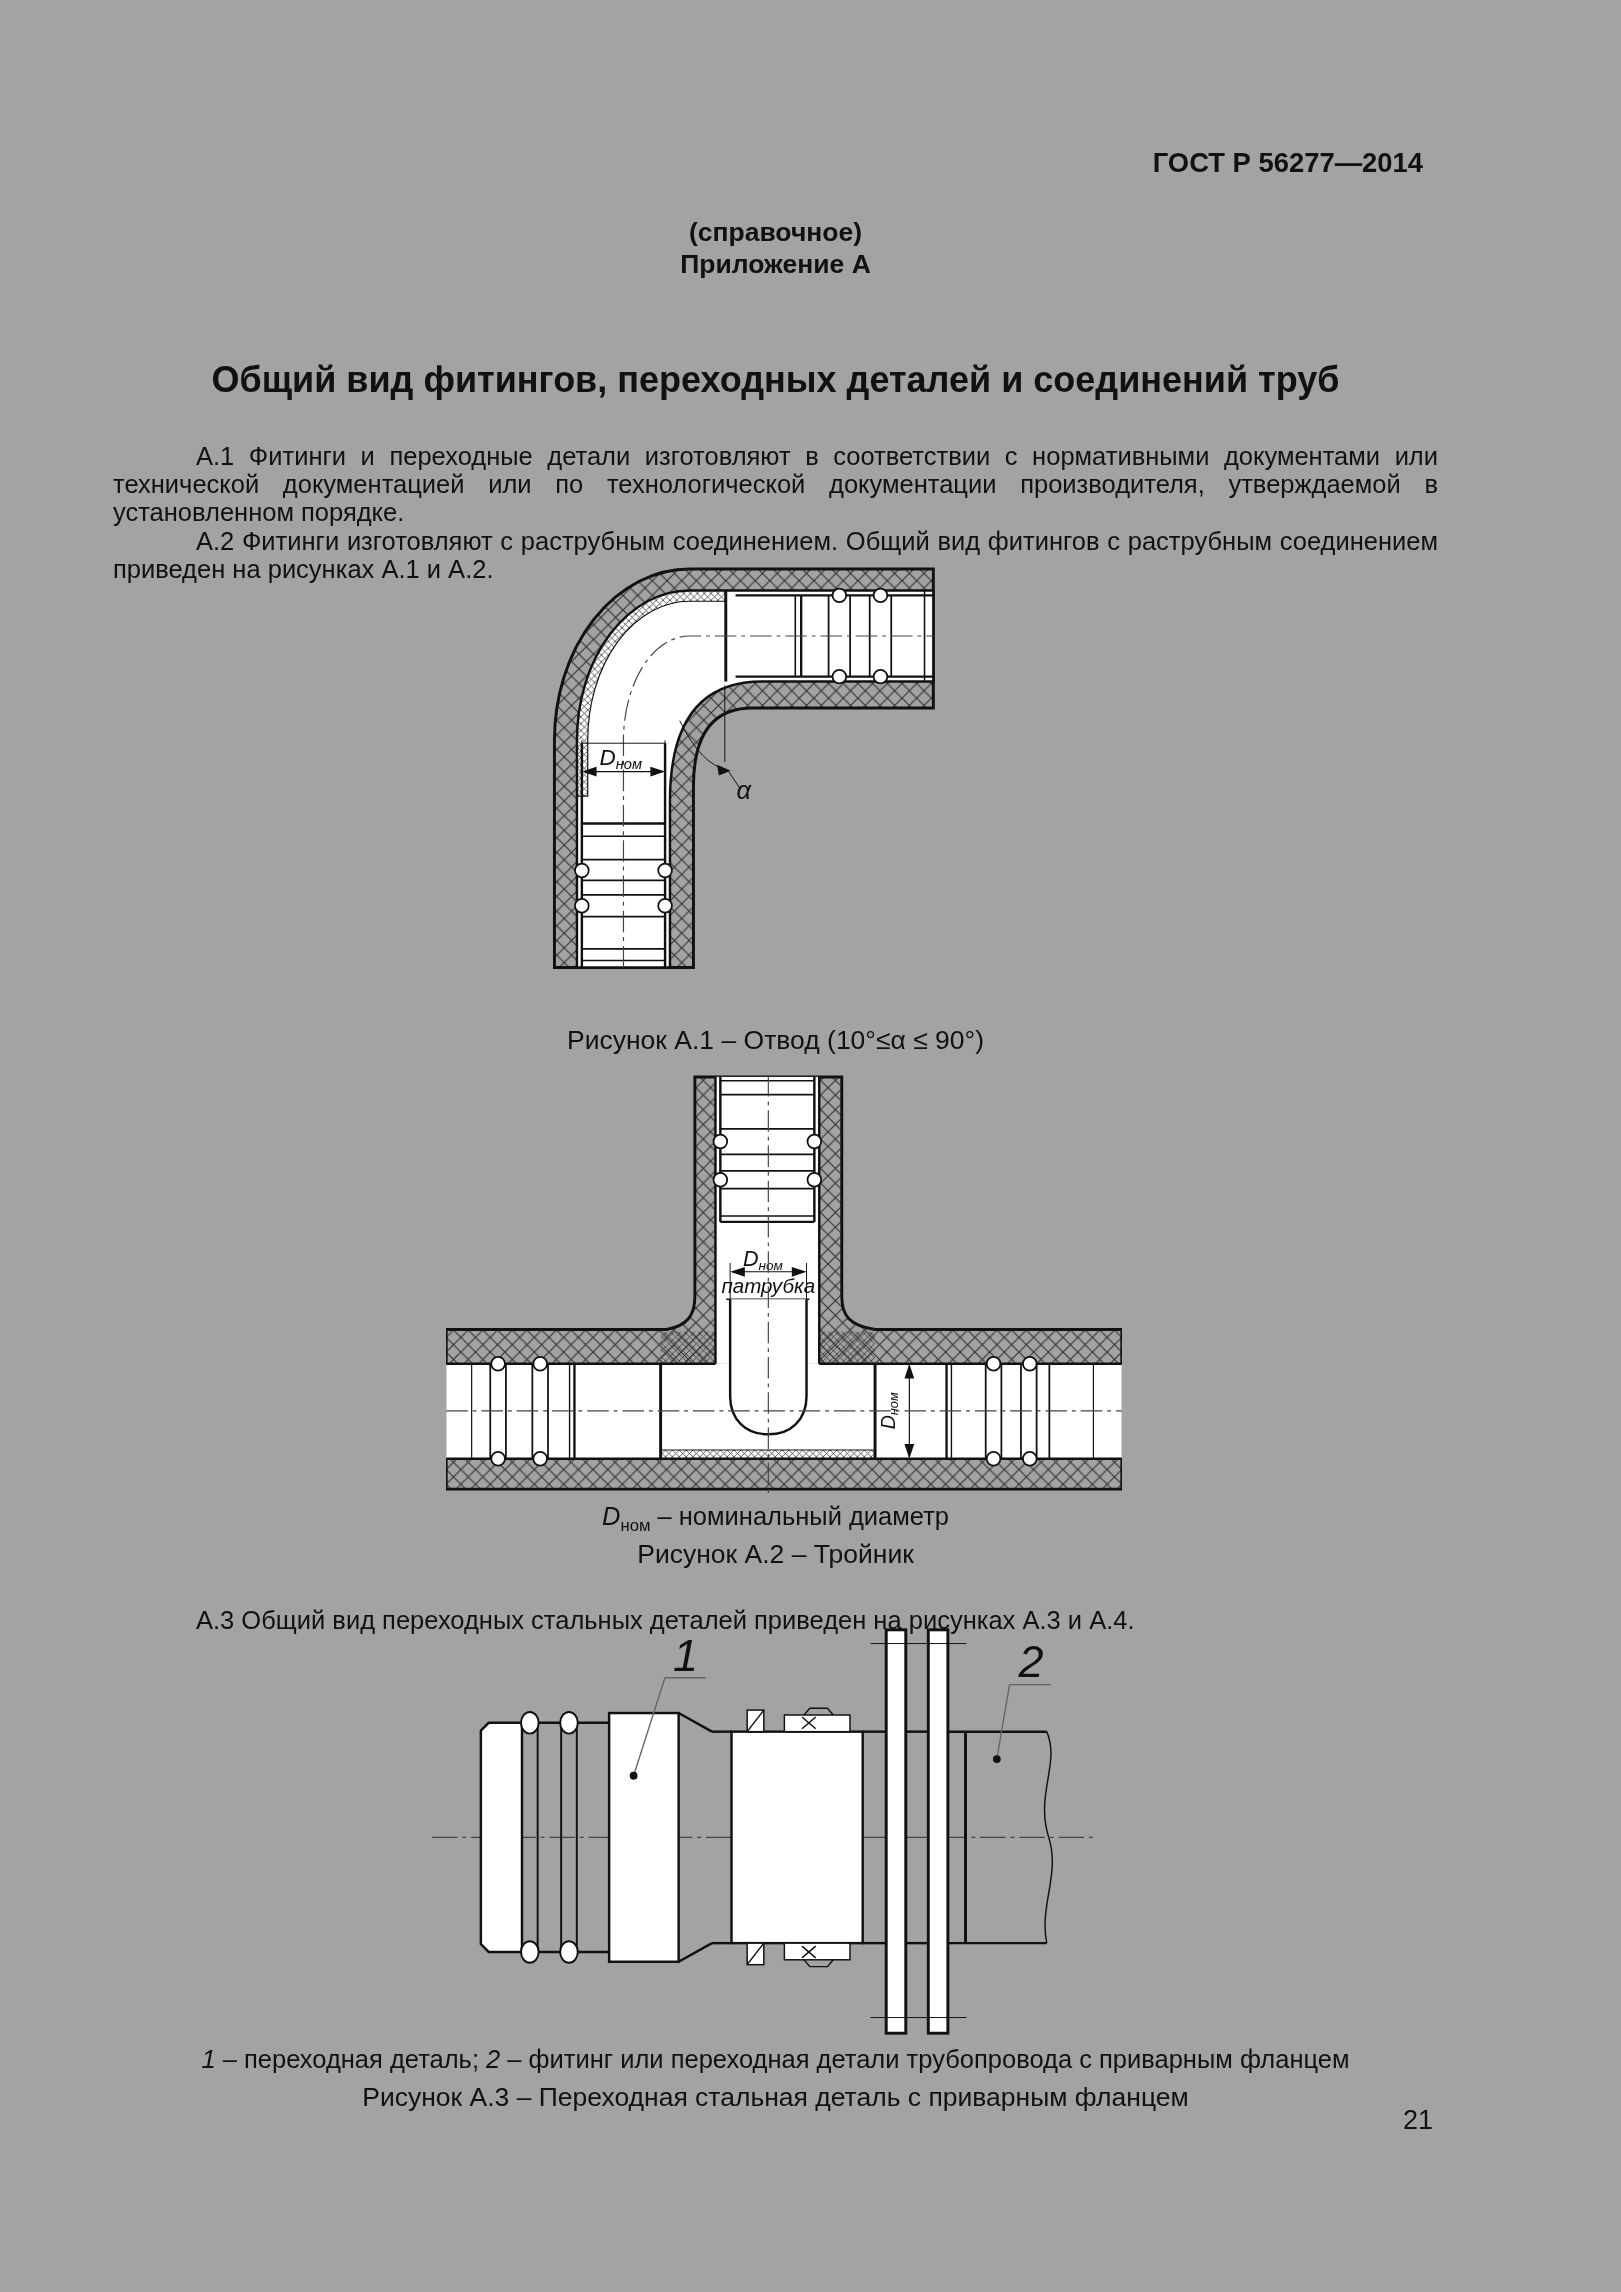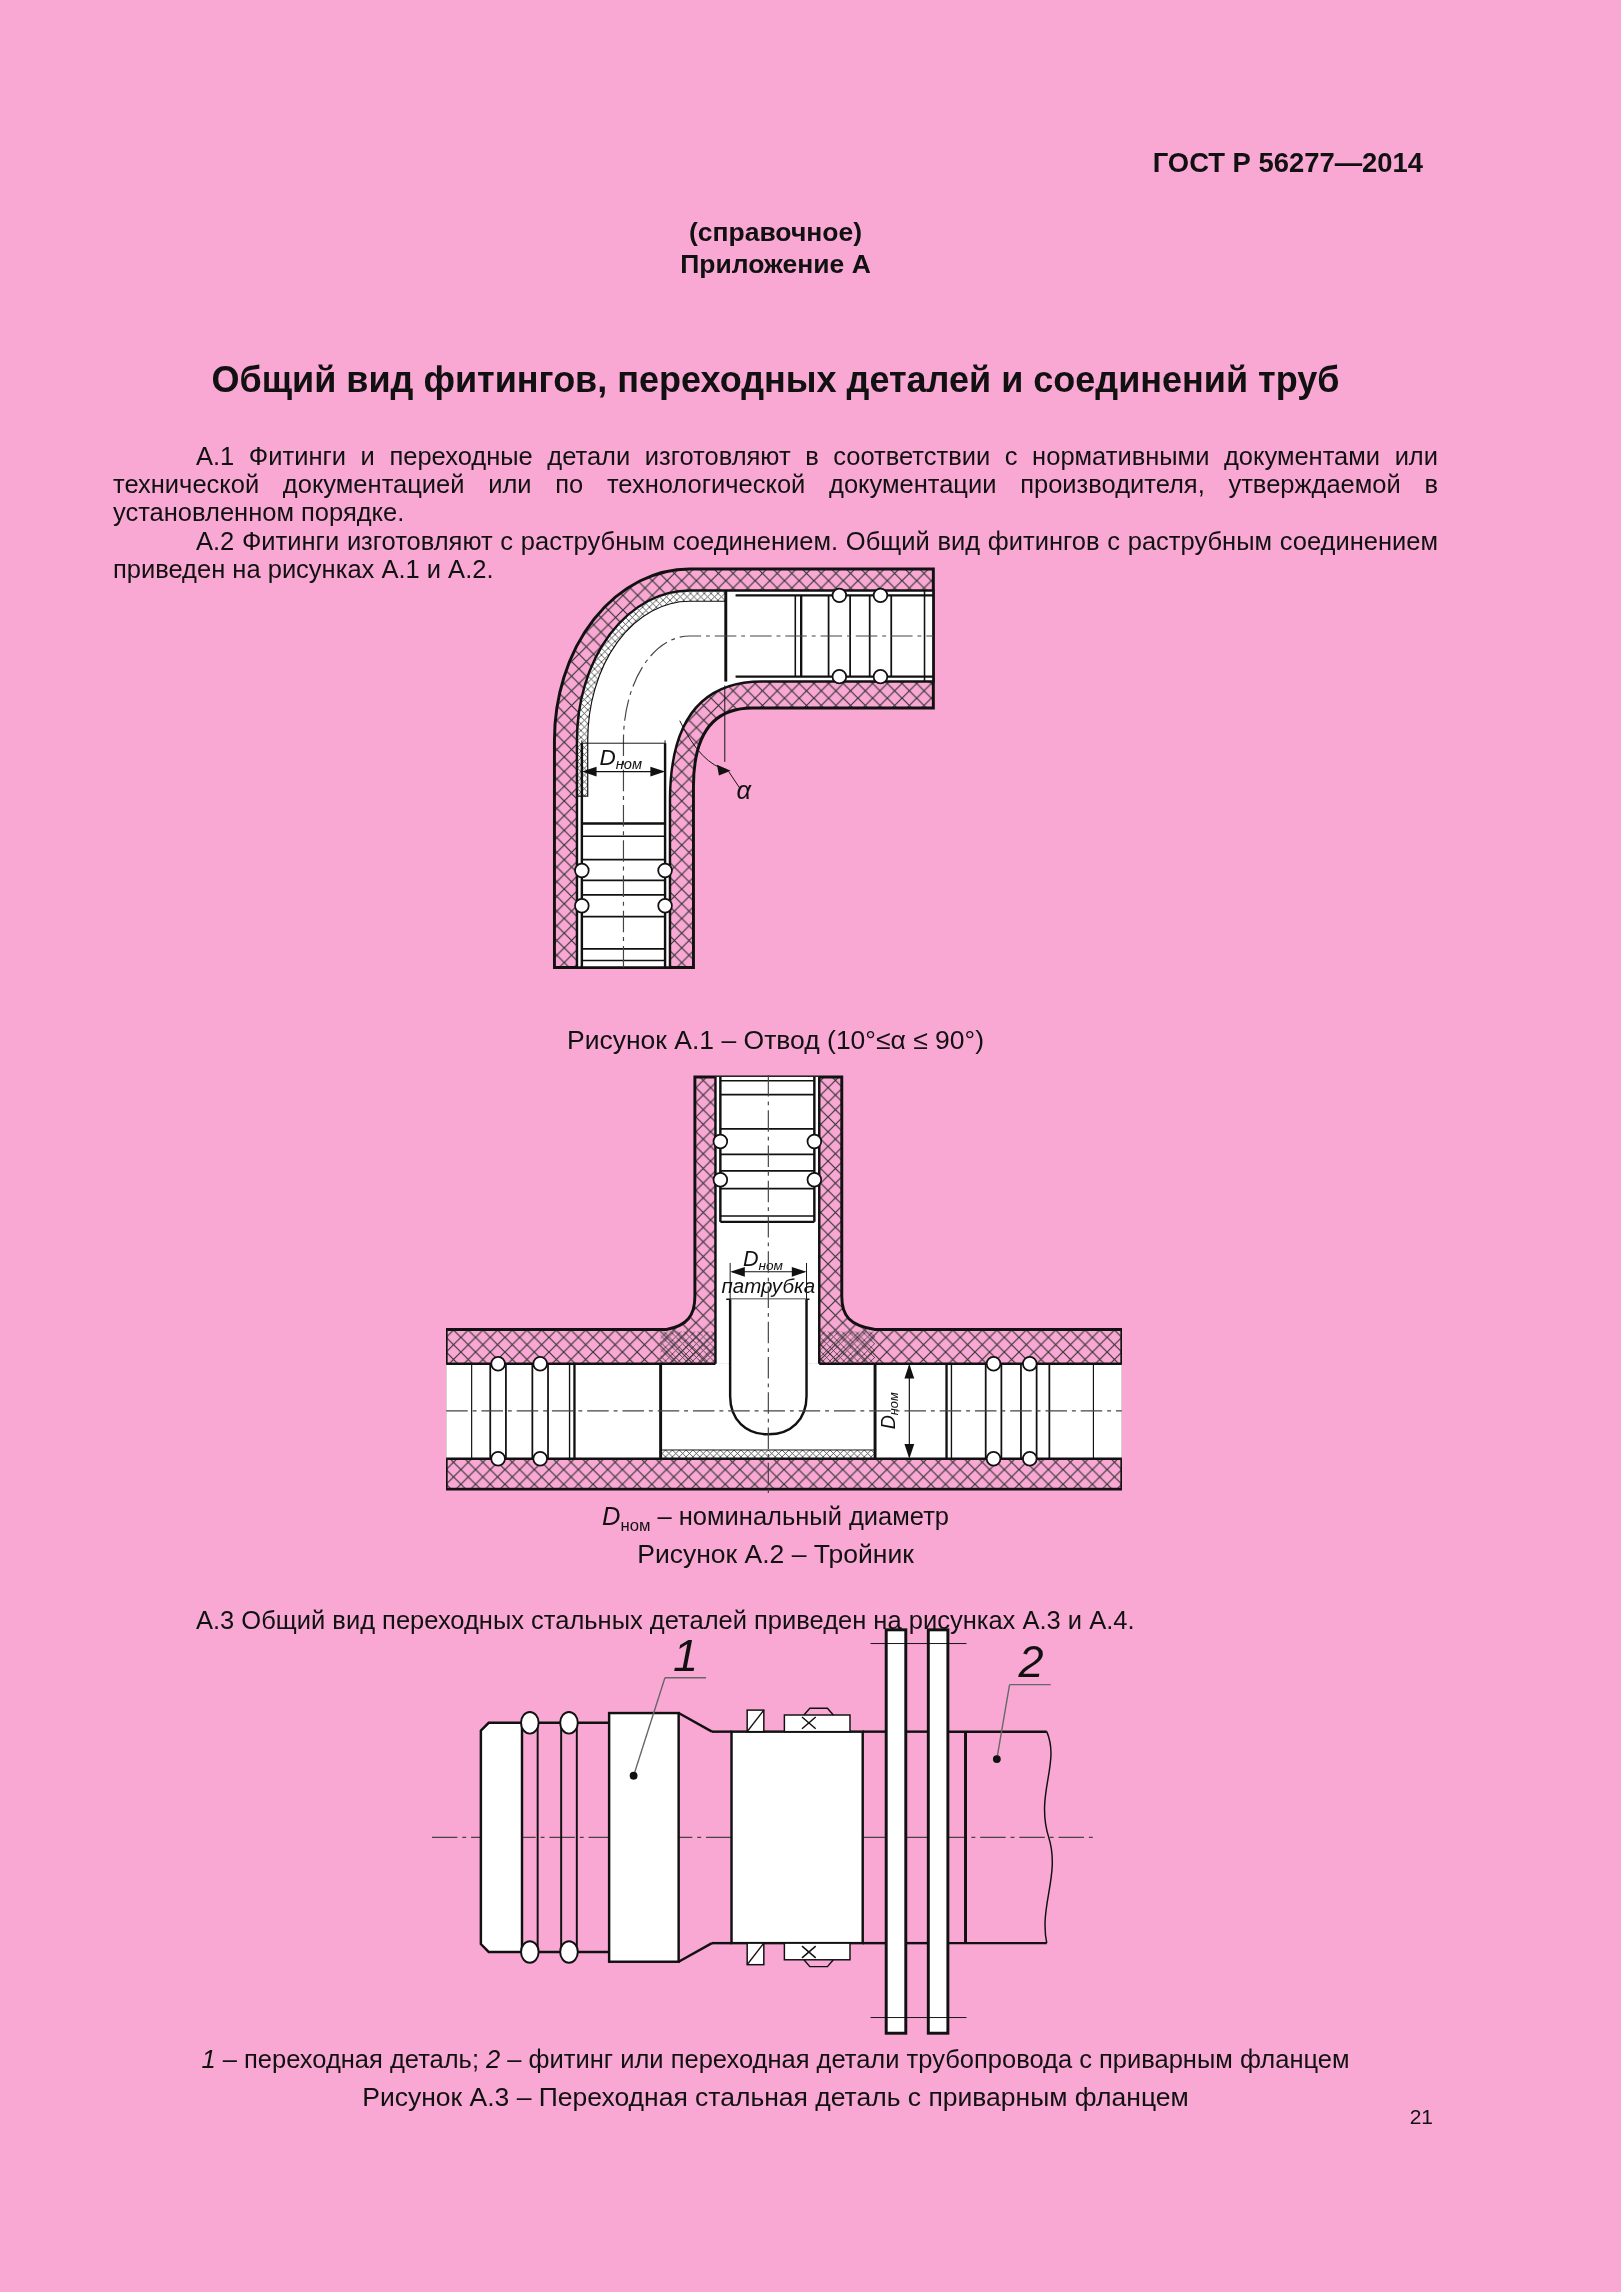--- a/index.html
+++ b/index.html
@@ -1,33 +1,33 @@
 <!DOCTYPE html>
 <html><head>
 <meta charset="utf-8">
 <style>
   html,body{margin:0;padding:0;background:#ffffff;}
-  .page{position:relative;width:1621px;height:2293px;background:#f9a8d4;overflow:hidden;
+  .page{position:relative;width:1621px;height:2293px;background:#a3a3a3;overflow:hidden;
         font-family:"Liberation Sans", sans-serif;color:#111;}
   .hdr{position:absolute;top:147px;right:198px;font-size:27.4px;font-weight:bold;}
   .app{position:absolute;top:216px;left:113px;width:1325px;text-align:center;
        font-size:26.5px;font-weight:bold;line-height:32px;}
   .stitle{position:absolute;top:359px;left:113px;width:1325px;text-align:center;
        font-size:36px;font-weight:bold;}
   .para{position:absolute;left:113px;width:1325px;font-size:25.5px;line-height:28px;
        text-align:justify;text-indent:83px;}
   .p1{top:416px;} .p2{top:501px;} .p3{top:1580px;text-align:left;}
   .figwrap{position:absolute;}
   .legend{position:absolute;left:113px;width:1325px;text-align:center;font-size:25.5px;}
   .caption{position:absolute;left:113px;width:1325px;text-align:center;font-size:26.5px;}
   .legend sub{font-size:16.7px;}
   .lg1{top:988px;} .cp1{top:1025px;}
   .lg2{top:1502px;} .cp2{top:1539px;}
   .lg3{top:2045px;} .cp3{top:2082px;}
-  .pageno{position:absolute;top:2105px;right:188px;font-size:21px;}
+  .pageno{position:absolute;top:2105px;right:188px;font-size:27px;}
   .it{font-style:italic;}
   svg{display:block;}
 </style>
 </head>
 <body>
 
 <div class="page">
 
   <div class="hdr">ГОСТ Р 56277—2014</div>
 

